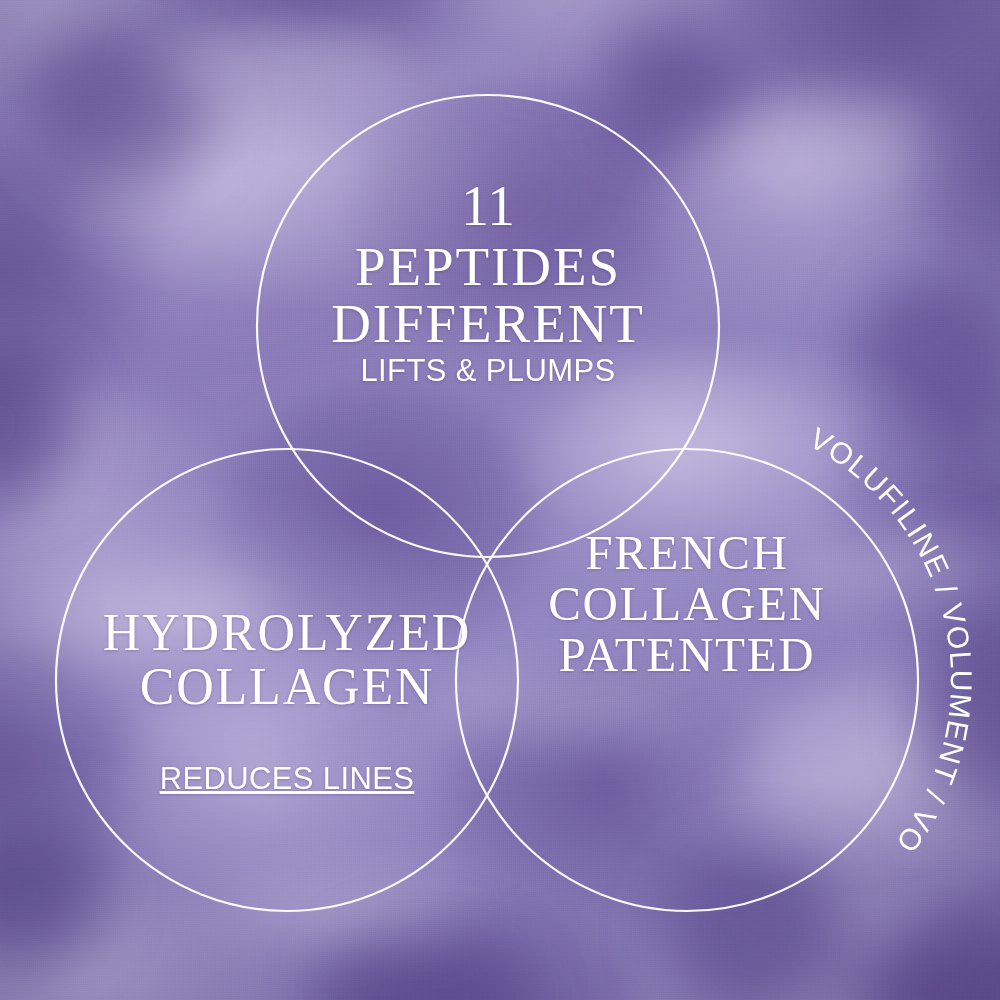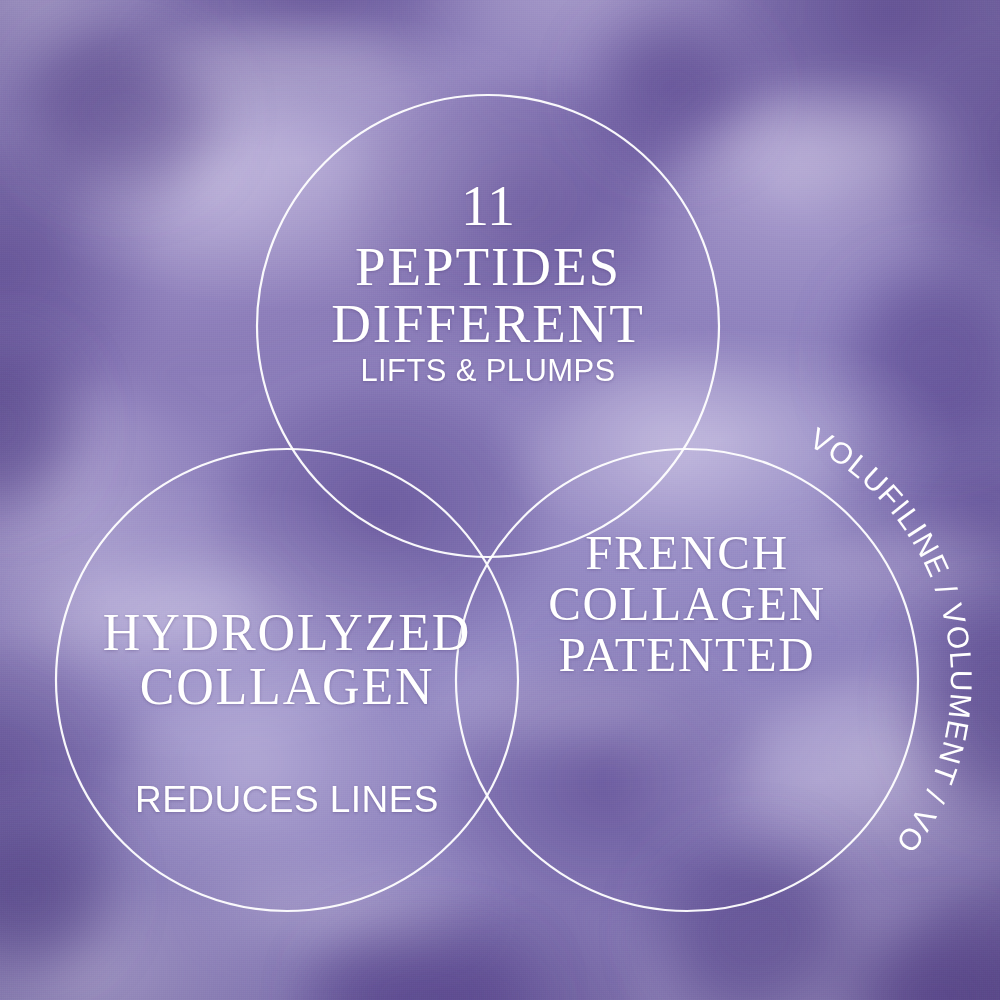--- a/index.html
+++ b/index.html
@@ -92,21 +92,21 @@
 
   
   #lobe-top { left: 238px; top: 178px; width: 500px; }
   #lobe-top .head-num { font-size: 56px; font-family: "Liberation Serif","DejaVu Serif",serif; line-height:1; text-shadow: 0 1px 3px rgba(60,40,100,.30); }
   #lobe-top .head { font-size: 55px; margin-top: 4px; }
   #lobe-top .sub  { font-size: 31px; }
 
   
   #lobe-left { left: 42px; top: 606px; width: 490px; }
   #lobe-left .head { font-size: 52px; }
-  #lobe-left .sub  { font-size: 37px; margin-top: 64px; }
+  #lobe-left .sub  { font-size: 31px; margin-top: 46px; text-decoration: underline; }
 
   
   #lobe-right { left: 468px; top: 528px; width: 438px; }
   #lobe-right .head { font-size: 49px; }
   #lobe-right .sub  { font-size: 31px; margin-top: 40px; }
 
   
   #arc-svg {
     position: absolute;
     inset: 0;

